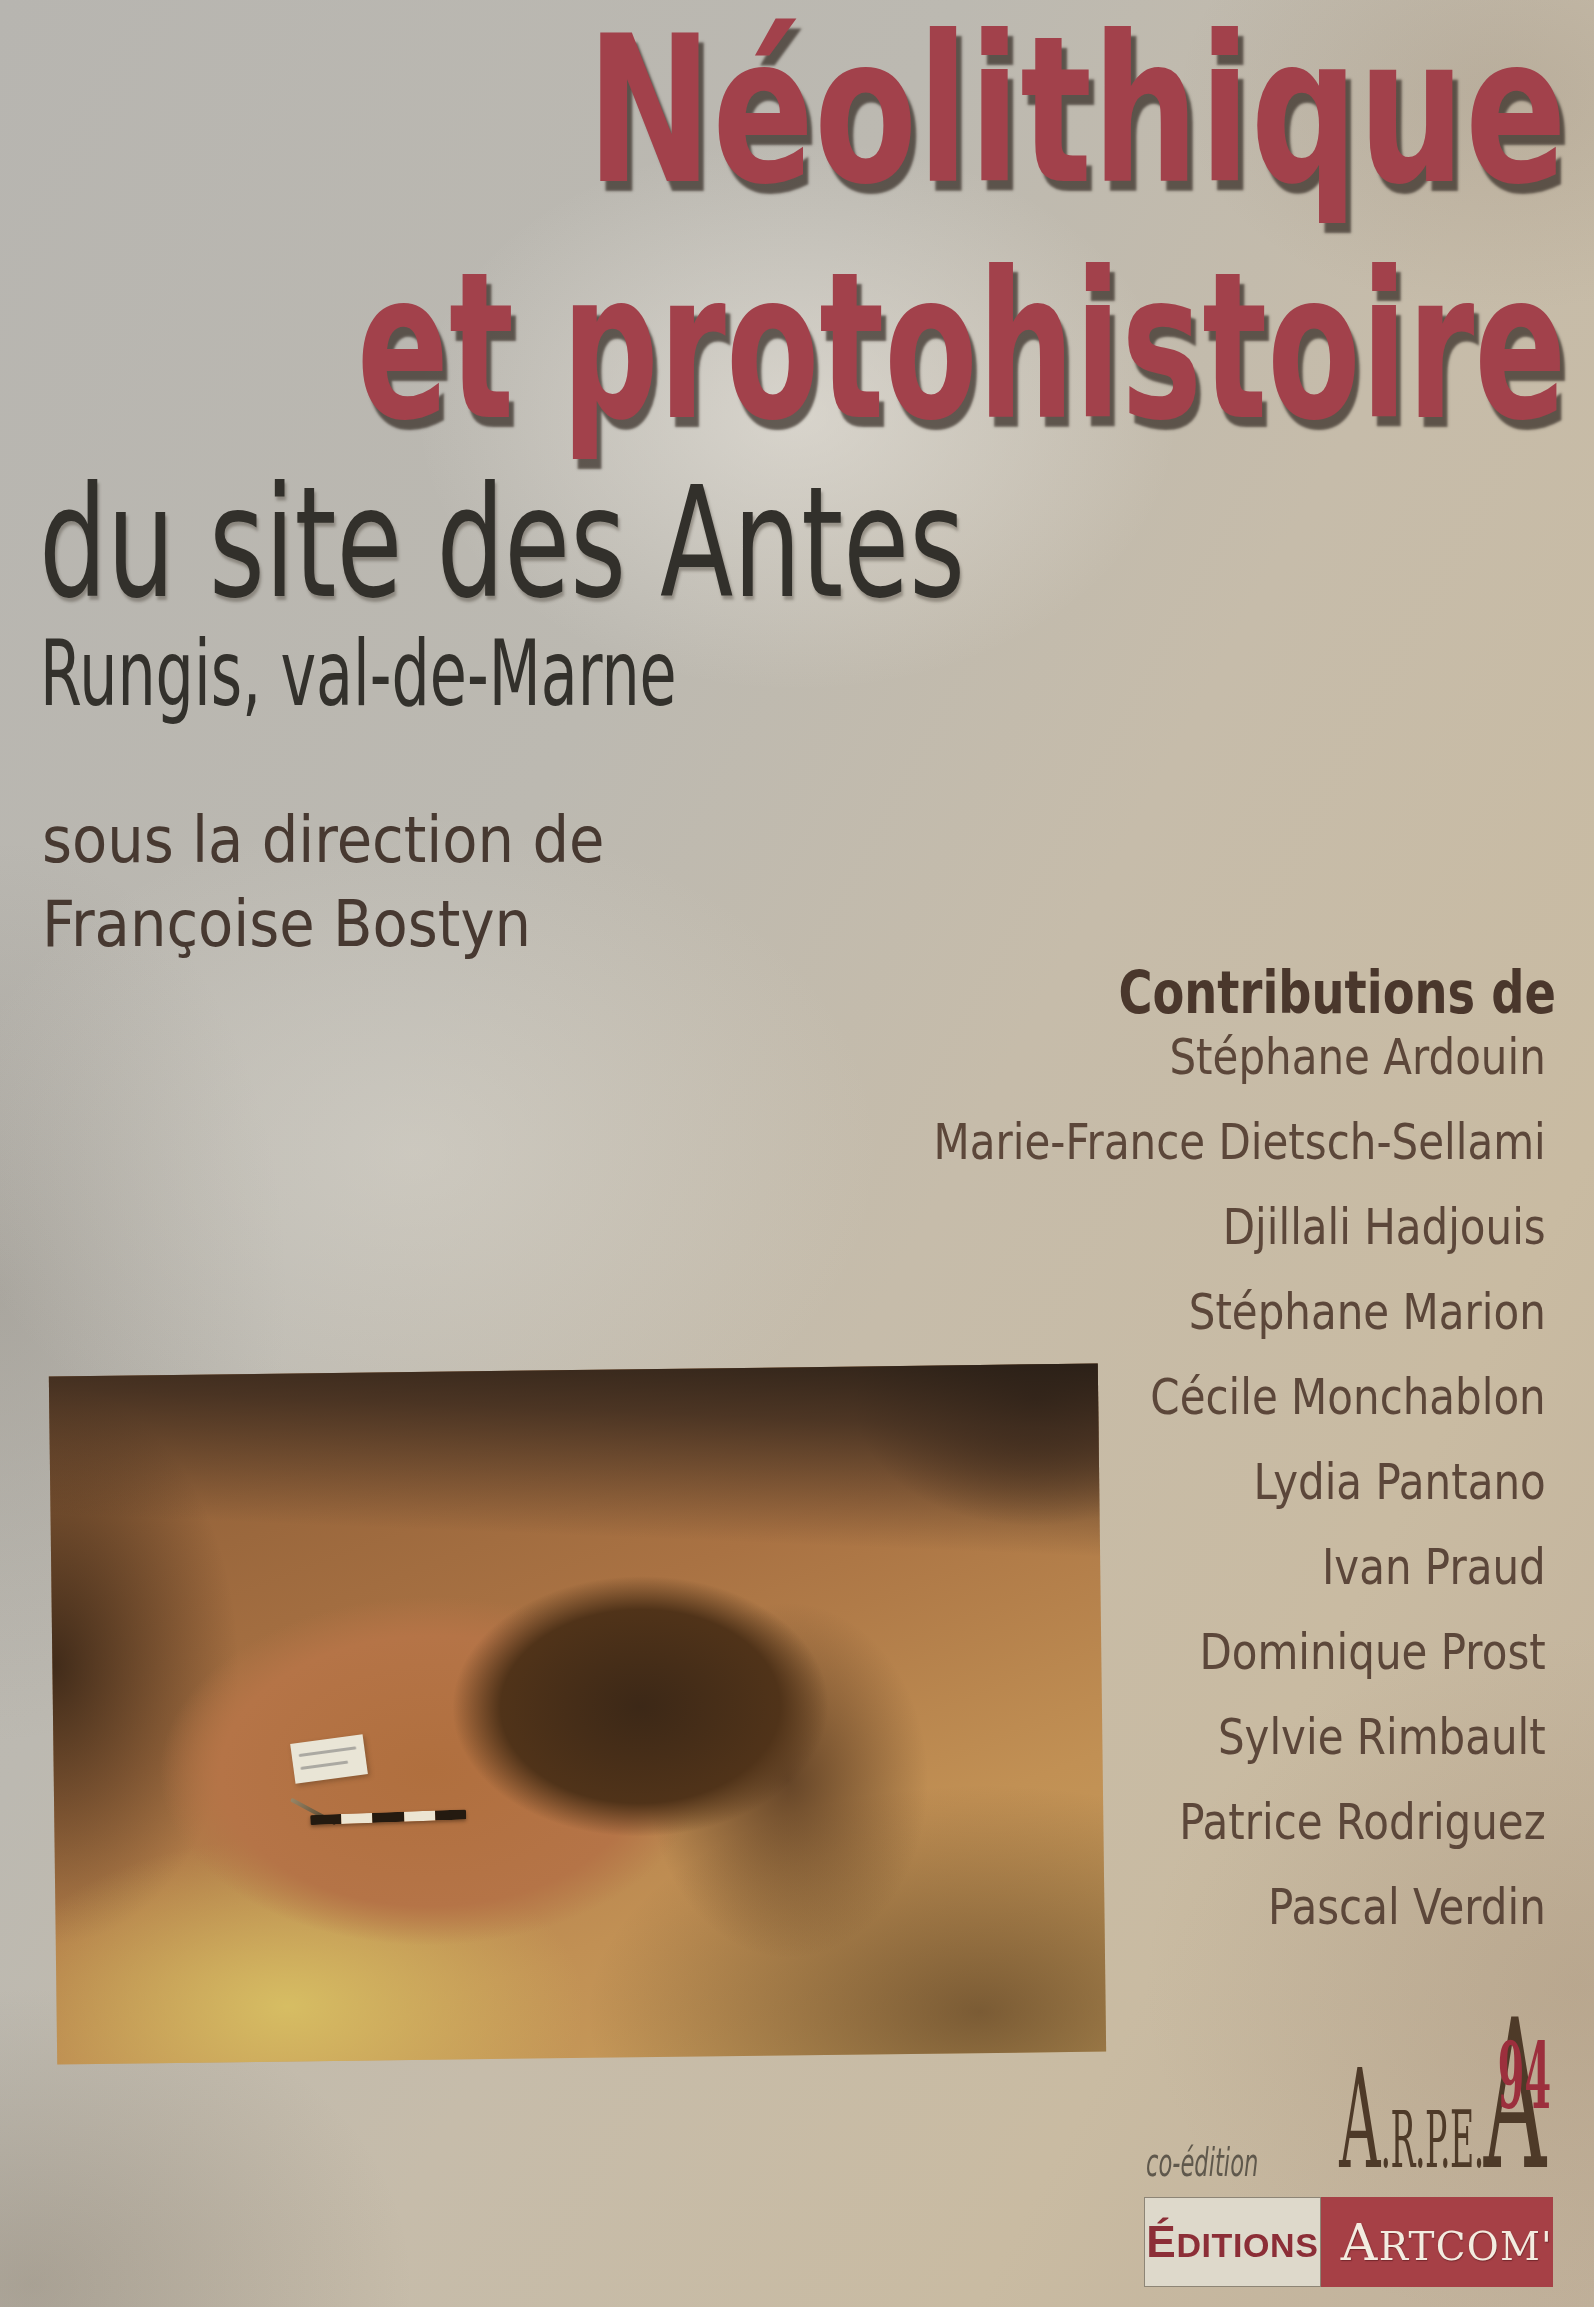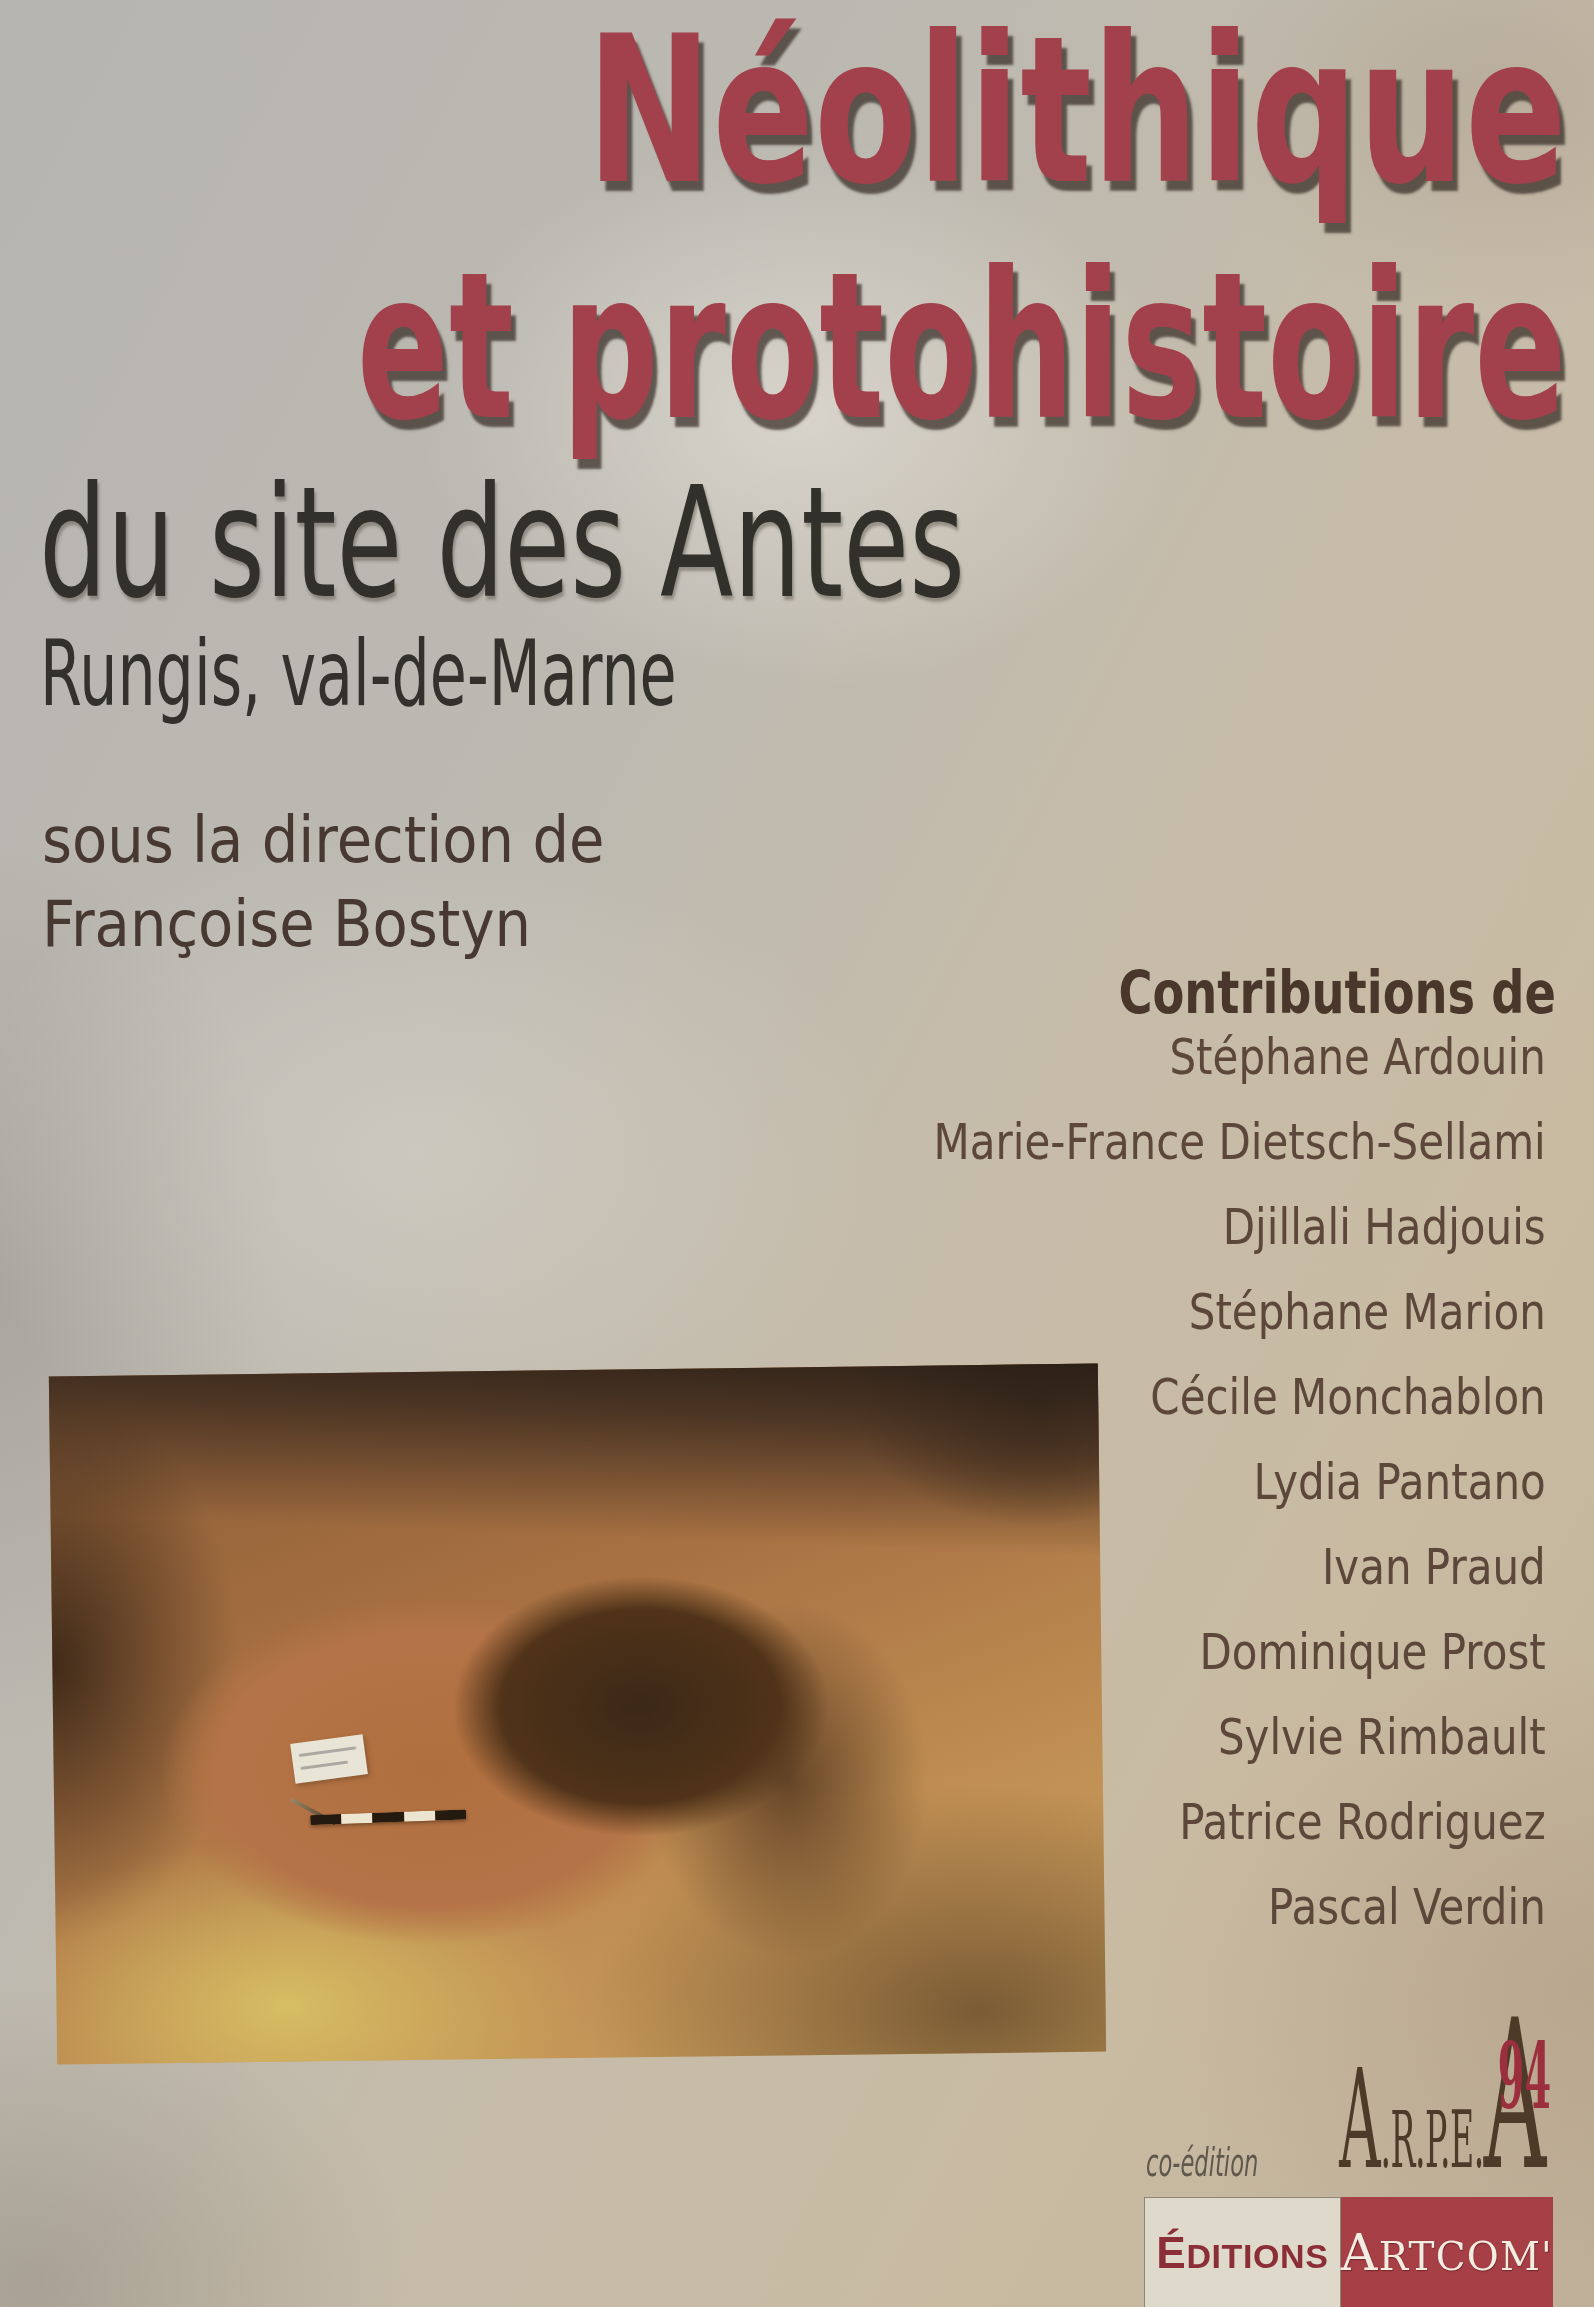--- a/index.html
+++ b/index.html
@@ -106,38 +106,39 @@
   .arpea .a2{font-size:206px;line-height:1;}
   .arpea .n94{
     position:absolute;right:-11px;top:38px;font-size:91px;line-height:1;
     font-weight:bold;color:#9c2f3d;
   }
   .coed{
     position:absolute;left:1146px;top:2140px;font-size:39px;font-style:italic;
     color:#5f584c;white-space:nowrap;transform:scaleX(.58);transform-origin:0 0;
   }
   .badge{
-    position:absolute;left:1144px;top:2197px;width:409px;height:111px;display:flex;
+    position:absolute;left:1144px;top:2197px;width:409px;height:90px;display:flex;
   }
   .badge .left{
     width:199px;background:#ded9cb;border:1.2px solid #8d8576;box-sizing:border-box;
     display:flex;align-items:center;justify-content:center;
   }
   .badge .right{
     flex:1;background:#a64046;display:flex;align-items:center;justify-content:center;
   }
   .ed{
     display:inline-block;font-size:34px;font-weight:bold;letter-spacing:0.6px;
     color:#8c2e37;font-family:"Liberation Sans",sans-serif;
   }
   .ed::first-letter{font-size:1.3em;}
   .artcom{
     display:inline-block;font-size:39px;color:#f3ece0;letter-spacing:1.2px;
     font-family:"DejaVu Serif","Liberation Serif",serif;
     text-shadow:0.6px 1.2px 1.2px rgba(80,20,25,.6);
+    padding-left:20px;
   }
   .artcom::first-letter{font-size:1.3em;}
 </style>
 </head>
 <body>
 
 <div class="cover">
 
   <h1 class="title l1">Néolithique</h1>
   <h1 class="title l2">et protohistoire</h1>

